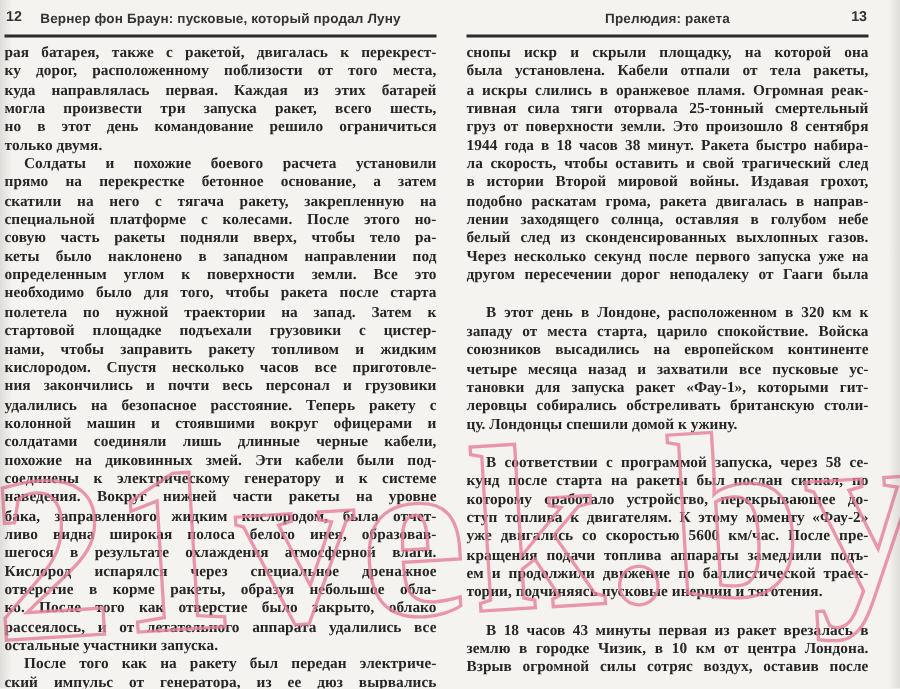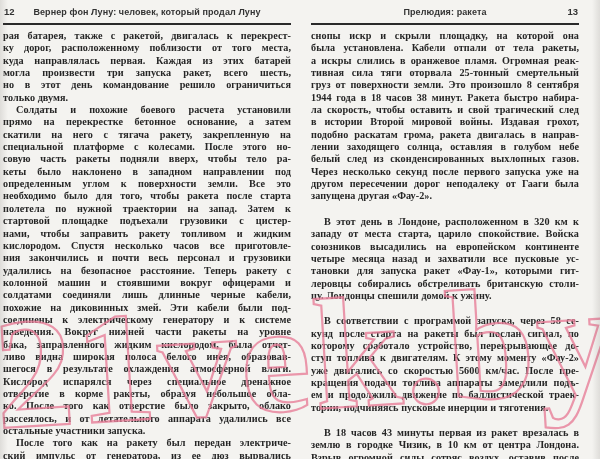--- a/index.html
+++ b/index.html
@@ -84,21 +84,21 @@
   .edge-r { right: 0; background: linear-gradient(to left,  rgba(90,85,80,0.14), rgba(90,85,80,0)); }
 </style>
 </head>
 <body>
 
 <div class="spread">
 
   <div class="page page-left">
     <div class="pagehead">
       <span class="pnum pnum-l">12</span>
-      <span class="ptitle">Вернер фон Луну: человек, который продал Луну</span>
+      <span class="ptitle">Вернер фон Браун: пусковые, который продал Луну</span>
     </div>
     <div class="pbody" id="left-body">
         <div class="para">
           <div class="ln">рая батарея, также с ракетой, двигалась к перекрест-</div>
           <div class="ln">ку дорог, расположенному поблизости от того места,</div>
           <div class="ln">куда направлялась первая. Каждая из этих батарей</div>
           <div class="ln">могла произвести три запуска ракет, всего шесть,</div>
           <div class="ln">но в этот день командование решило ограничиться</div>
           <div class="ln end">только двумя.</div>
         </div>
@@ -151,21 +151,20 @@
           <div class="ln">тивная сила тяги оторвала 25-тонный смертельный</div>
           <div class="ln">груз от поверхности земли. Это произошло 8 сентября</div>
           <div class="ln">1944 года в 18 часов 38 минут. Ракета быстро набира-</div>
           <div class="ln">ла скорость, чтобы оставить и свой трагический след</div>
           <div class="ln">в истории Второй мировой войны. Издавая грохот,</div>
           <div class="ln">подобно раскатам грома, ракета двигалась в направ-</div>
           <div class="ln">лении заходящего солнца, оставляя в голубом небе</div>
           <div class="ln">белый след из сконденсированных выхлопных газов.</div>
           <div class="ln">Через несколько секунд после первого запуска уже на</div>
           <div class="ln">другом пересечении дорог неподалеку от Гааги была</div>
-          <div class="ln end">запущена другая «Фау-2».</div>
         </div>
         <div class="para ind">
           <div class="ln">В этот день в Лондоне, расположенном в 320 км к</div>
           <div class="ln">западу от места старта, царило спокойствие. Войска</div>
           <div class="ln">союзников высадились на европейском континенте</div>
           <div class="ln">четыре месяца назад и захватили все пусковые ус-</div>
           <div class="ln">тановки для запуска ракет «Фау-1», которыми гит-</div>
           <div class="ln">леровцы собирались обстреливать британскую столи-</div>
           <div class="ln end">цу. Лондонцы спешили домой к ужину.</div>
         </div>

